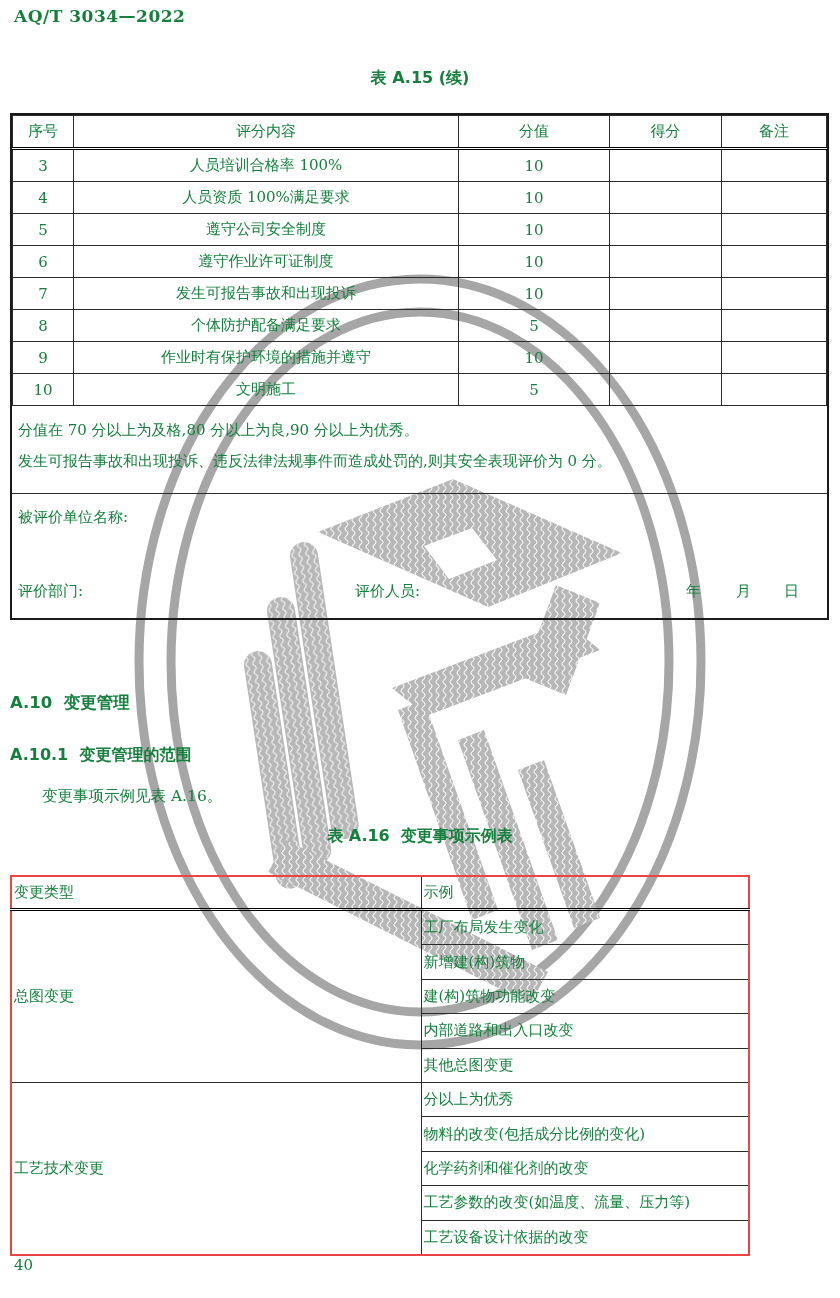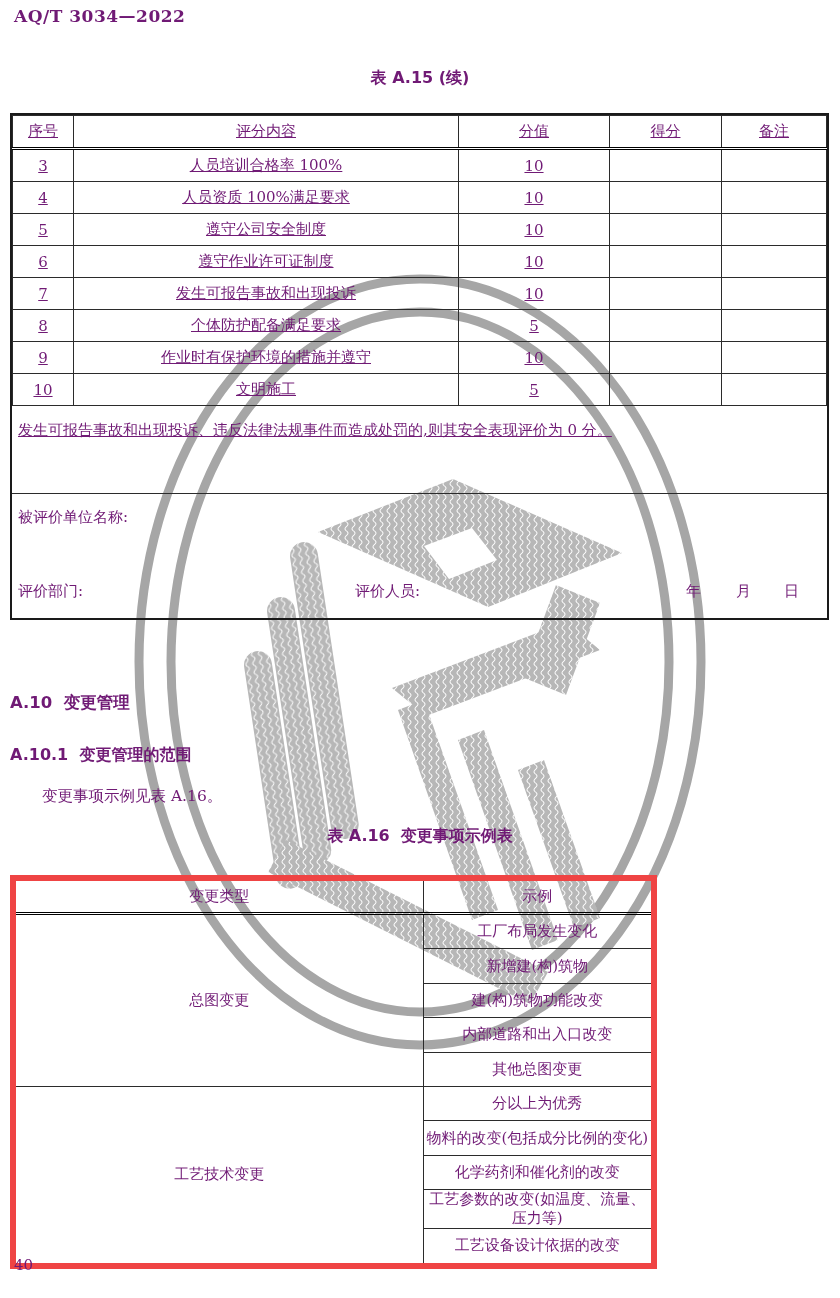--- a/index.html
+++ b/index.html
@@ -1,26 +1,26 @@
 <!DOCTYPE html>
 <html><head>
 <meta charset="utf-8">
 <style>
   html,body{margin:0;padding:0;background:#e8e8e8;}
   .page{
     position:relative;width:840px;height:1298px;background:#ffffff;
-    overflow:hidden;font-family:"DejaVu Serif","Liberation Serif",serif;color:#701a75;
+    overflow:hidden;font-family:"DejaVu Serif","Liberation Serif",serif;color:#15803d;
   }
   .layer{position:absolute;z-index:1;}
   .wm{position:absolute;left:0;top:0;z-index:0;}
 
   .doc-number{left:14px;top:6px;font-weight:bold;font-size:17px;letter-spacing:.5px;}
   .t15-title{left:0;top:68px;width:100%;text-align:center;font-family:"DejaVu Sans","Liberation Sans",sans-serif;font-weight:bold;font-size:16px;white-space:pre;}
 
-  .t15-frame{left:10px;top:113px;width:815px;border:2px solid #1a1a1a;background:transparent;text-decoration:underline;}
+  .t15-frame{left:10px;top:113px;width:815px;border:2px solid #1a1a1a;background:transparent;}
   table{border-collapse:collapse;table-layout:fixed;width:100%;}
   td{padding:0 2px;overflow:hidden;}
   .t15{font-size:15px;text-align:center;}
   .t15 td{border:1px solid #2b2b2b;}
   .t15 thead td{height:31px;border-bottom:3px double #000;}
   .t15 tbody td{height:31px;}
   .t15-notes{font-size:15px;line-height:31px;text-align:left;padding:9px 6px 0 6px;height:78px;border-bottom:1px solid #2b2b2b;}
   .t15-sign{position:relative;height:124px;font-size:15px;}
   .t15-sign span{position:absolute;white-space:nowrap;}
   .sg-unit{left:6px;top:14px;}
@@ -28,21 +28,21 @@
   .sg-eval{left:343px;top:88px;}
   .sg-y{left:674px;top:88px;}
   .sg-m{left:724px;top:88px;}
   .sg-d{left:772px;top:88px;}
 
   .h-a10{left:10px;top:692px;font-family:"DejaVu Sans","Liberation Sans",sans-serif;font-weight:bold;font-size:16.5px;white-space:pre;}
   .h-a10-1{left:10px;top:745px;font-family:"DejaVu Sans","Liberation Sans",sans-serif;font-weight:bold;font-size:16px;white-space:pre;}
   .p-a10{left:42px;top:786px;font-size:15.5px;}
   .t16-title{left:0;top:826px;width:100%;text-align:center;font-family:"DejaVu Sans","Liberation Sans",sans-serif;font-weight:bold;font-size:16px;white-space:pre;}
 
-  .t16{left:10px;top:875px;width:647px;font-size:15px;text-align:center;border:6px solid #ef4444;}
+  .t16{left:10px;top:875px;width:740px;font-size:15px;text-align:left;border:2px solid #ef4444;}
   .t16 td{border:1px solid #2b2b2b;}
   .t16 thead td{height:31px;border-bottom:3px double #000;}
   .t16 tbody td{height:33.4px;}
 
   .page-number{left:14px;top:1256px;font-size:15px;}
 </style>
 </head>
 <body>
 
 <div class="page">
@@ -148,20 +148,21 @@
           <td>10</td>
           <td>文明施工</td>
           <td>5</td>
           <td></td>
           <td></td>
         </tr>
       </tbody>
     </table>
 
     <div class="t15-notes">
+      <div>分值在 70 分以上为及格,80 分以上为良,90 分以上为优秀。</div>
       <div>发生可报告事故和出现投诉、违反法律法规事件而造成处罚的,则其安全表现评价为 0 分。</div>
     </div>
 
     <div class="t15-sign">
       <span class="sg-unit">被评价单位名称:</span>
       <span class="sg-dept">评价部门:</span>
       <span class="sg-eval">评价人员:</span>
       <span class="sg-y">年</span>
       <span class="sg-m">月</span>
       <span class="sg-d">日</span>

